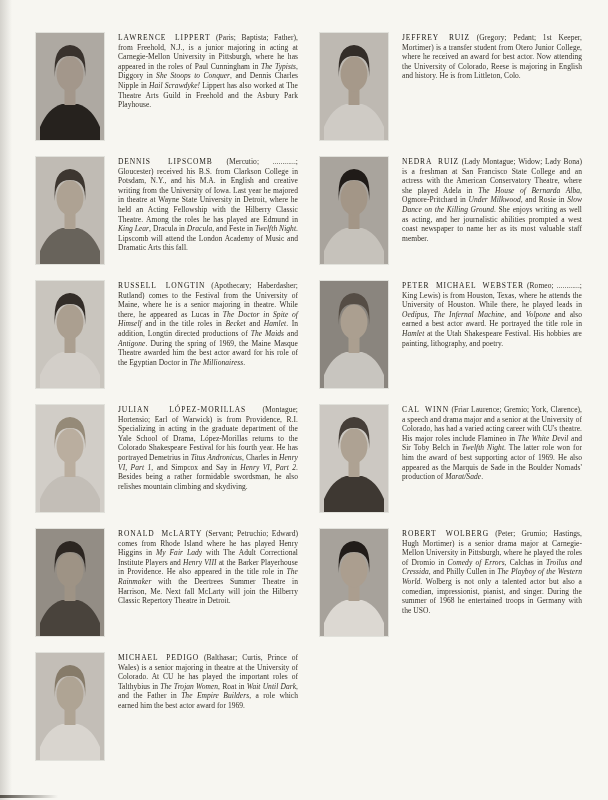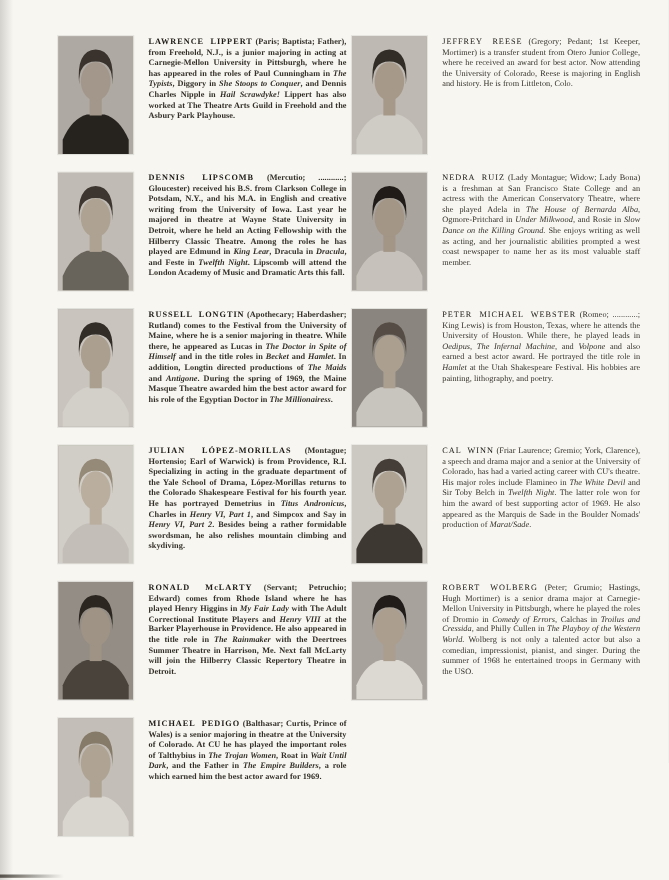--- a/index.html
+++ b/index.html
@@ -27,21 +27,21 @@
     position: absolute;
     left: 0; bottom: 2px;
     width: 58px; height: 3px;
     background: linear-gradient(to right, #55514a, rgba(85,81,74,0));
   }
   .col {
     position: absolute;
     top: 33px;
     width: 262px;
   }
-  #col-left  { left: 53px; font-weight: bold; }
+  #col-left  { left: 36px; }
   #col-right { left: 320px; }
   .entry {
     position: relative;
     height: 124px;
     overflow: visible;
   }
   .photo {
     position: absolute;
     left: 0; top: 0;
     width: 68px; height: 107px;
@@ -157,21 +157,21 @@
         <div class="photo">
           <svg viewBox="0 0 68 107" xmlns="http://www.w3.org/2000/svg" preserveAspectRatio="none">
             <rect x="0" y="0" width="68" height="107" fill="#c4c0b9"></rect>
             <path d="M4,107 L4,94 Q12,75 26,71 L42,71 Q56,75 64,94 L64,107 Z" fill="#d6d3cd"></path>
             <rect x="28.5" y="56" width="11" height="16" fill="#ab9f8f"></rect>
             <ellipse cx="34" cy="41" rx="13.5" ry="17.5" fill="#ab9f8f"></ellipse>
             <path d="M19,44 Q16,13 34,12 Q52,13 49,44 Q50,23 34,23 Q18,23 19,44 Z" fill="#332e29"></path>
             <rect x="0" y="0" width="68" height="107" fill="rgba(40,36,30,0.04)"></rect>
           </svg>
         </div>
-        <p class="bio"><span class="name">JEFFREY REESE</span><span> (Gregory; Pedant; 1st Keeper, Mortimer) is a transfer student from Otero Junior College, where he received an award for best actor. Now attending the University of Colorado, Reese is majoring in English and history. He is from Littleton, Colo.</span></p>
+        <p class="bio"><span class="name">JEFFREY RUIZ</span><span> (Gregory; Pedant; 1st Keeper, Mortimer) is a transfer student from Otero Junior College, where he received an award for best actor. Now attending the University of Colorado, Reese is majoring in English and history. He is from Littleton, Colo.</span></p>
       </div>
       <div class="entry">
         <div class="photo">
           <svg viewBox="0 0 68 107" xmlns="http://www.w3.org/2000/svg" preserveAspectRatio="none">
             <rect x="0" y="0" width="68" height="107" fill="#aeaaa3"></rect>
             <path d="M4,107 L4,94 Q12,75 26,71 L42,71 Q56,75 64,94 L64,107 Z" fill="#cdc9c2"></path>
             <rect x="28.5" y="56" width="11" height="16" fill="#a89c8c"></rect>
             <ellipse cx="34" cy="41" rx="13.5" ry="17.5" fill="#a89c8c"></ellipse>
             <path d="M19,44 Q16,13 34,12 Q52,13 49,44 Q50,23 34,23 Q18,23 19,44 Z" fill="#201c18"></path>
             <rect x="0" y="0" width="68" height="107" fill="rgba(40,36,30,0.04)"></rect>

